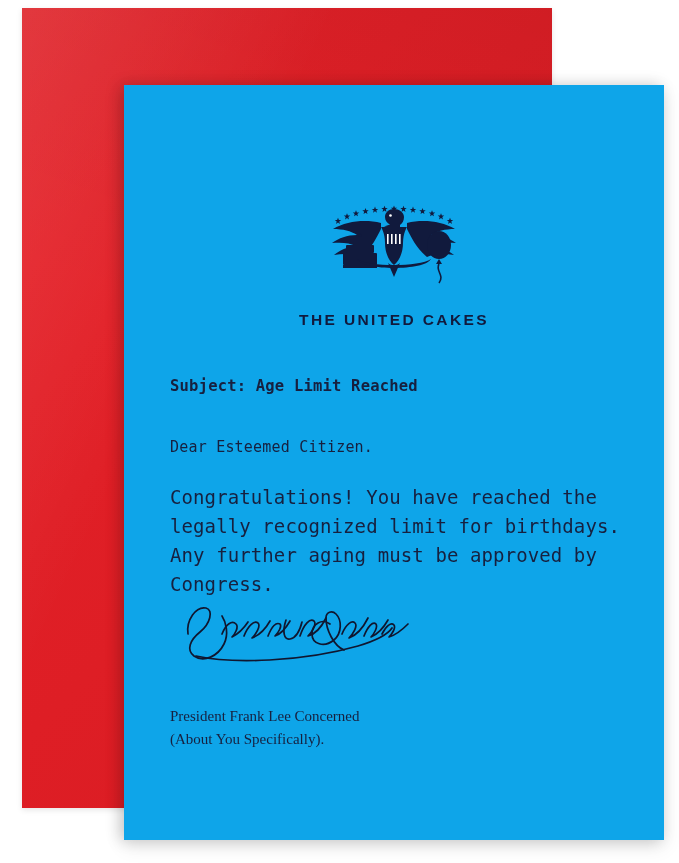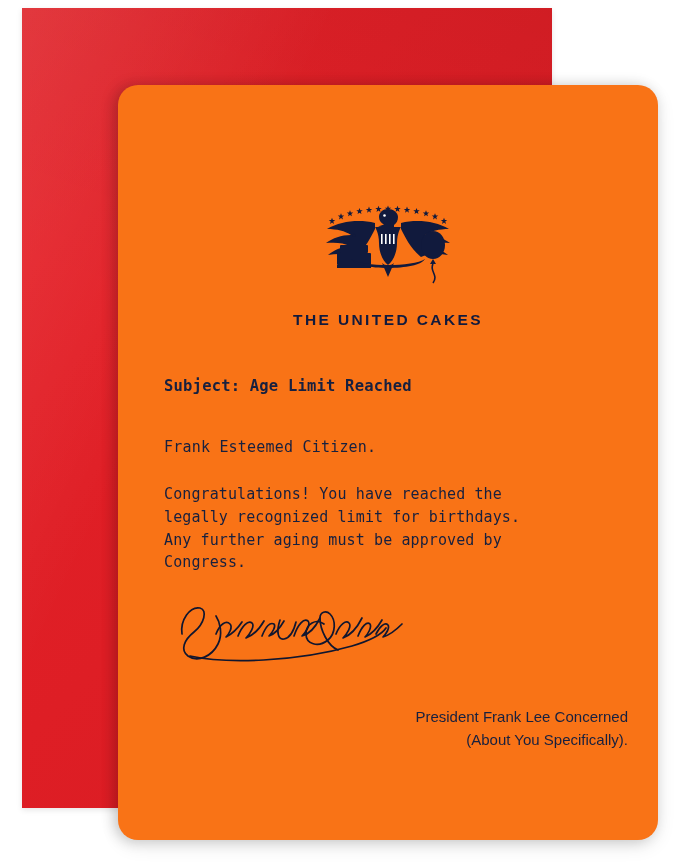--- a/index.html
+++ b/index.html
@@ -32,27 +32,26 @@
     inset: 0;
     background:
       linear-gradient(115deg, rgba(255,255,255,0.10) 0%, rgba(255,255,255,0.0) 35%),
       linear-gradient(200deg, rgba(0,0,0,0.07) 0%, rgba(0,0,0,0.0) 45%);
     pointer-events: none;
   }
 
   
   #card {
     position: absolute;
-    left: 118px;
+    left: 124px;
     top: 85px;
     width: 540px;
     height: 755px;
-    background: #f97316;
+    background: #0ea5e9;
     box-shadow: -4px 0 14px rgba(0,0,0,0.18), 0 6px 18px rgba(0,0,0,0.10);
-    border-radius: 20px;
   }
 
   
   .seal-wrap {
     position: absolute;
     left: 0;
     right: 0;
     top: 42px;
     text-align: center;
   }
@@ -91,47 +90,46 @@
     font-weight: 700;
     letter-spacing: 0.2px;
     margin-bottom: 43px;
   }
   .salutation {
     font-size: 15px;
     letter-spacing: 0.2px;
     margin-bottom: 27px;
   }
   .para {
-    font-size: 15px;
+    font-size: 19px;
     line-height: 1.52;
     letter-spacing: 0.1px;
     white-space: pre-line;
   }
 
   
   .signature {
     position: absolute;
     left: 58px;
     top: 505px;
     width: 230px;
     height: 80px;
   }
   .signature svg { display: block; }
 
   .signoff {
     position: absolute;
     left: 46px;
     right: 30px;
     top: 620px;
-    font-family: Liberation Sans, sans-serif;
+    font-family: Liberation Serif, serif;
     font-size: 15px;
     line-height: 1.55;
     color: #17203f;
     white-space: pre-line;
-    text-align: right;
   }
 </style>
 </head>
 <body>
 
 <div id="envelope"></div>
 
 <div id="card">
 
   <div class="seal-wrap">
@@ -208,21 +206,21 @@
           <path d="M58,74 C70,82 120,82 132,74 C126,86 64,86 58,74 Z"></path>
         </g>
       </svg>
     </div>
 
     <div class="seal-bottom">THE UNITED CAKES</div>
   </div>
 
   <div class="letter">
     <div class="subject">Subject: Age Limit Reached</div>
-    <div class="salutation">Frank Esteemed Citizen.</div>
+    <div class="salutation">Dear Esteemed Citizen.</div>
     <div class="para">Congratulations! You have reached the
 legally recognized limit for birthdays.
 Any further aging must be approved by
 Congress.</div>
   </div>
 
   <div class="signature">
     <svg viewBox="0 0 230 80" width="230" height="80" aria-hidden="true">
       <g fill="none" stroke="#10162f" stroke-width="1.7" stroke-linecap="round" stroke-linejoin="round">
         <path d="M6,44 C4,30 14,16 24,18 C32,20 28,34 18,42 C8,50 4,60 12,66 C22,73 36,66 42,54 C47,44 44,32 40,26"></path>

